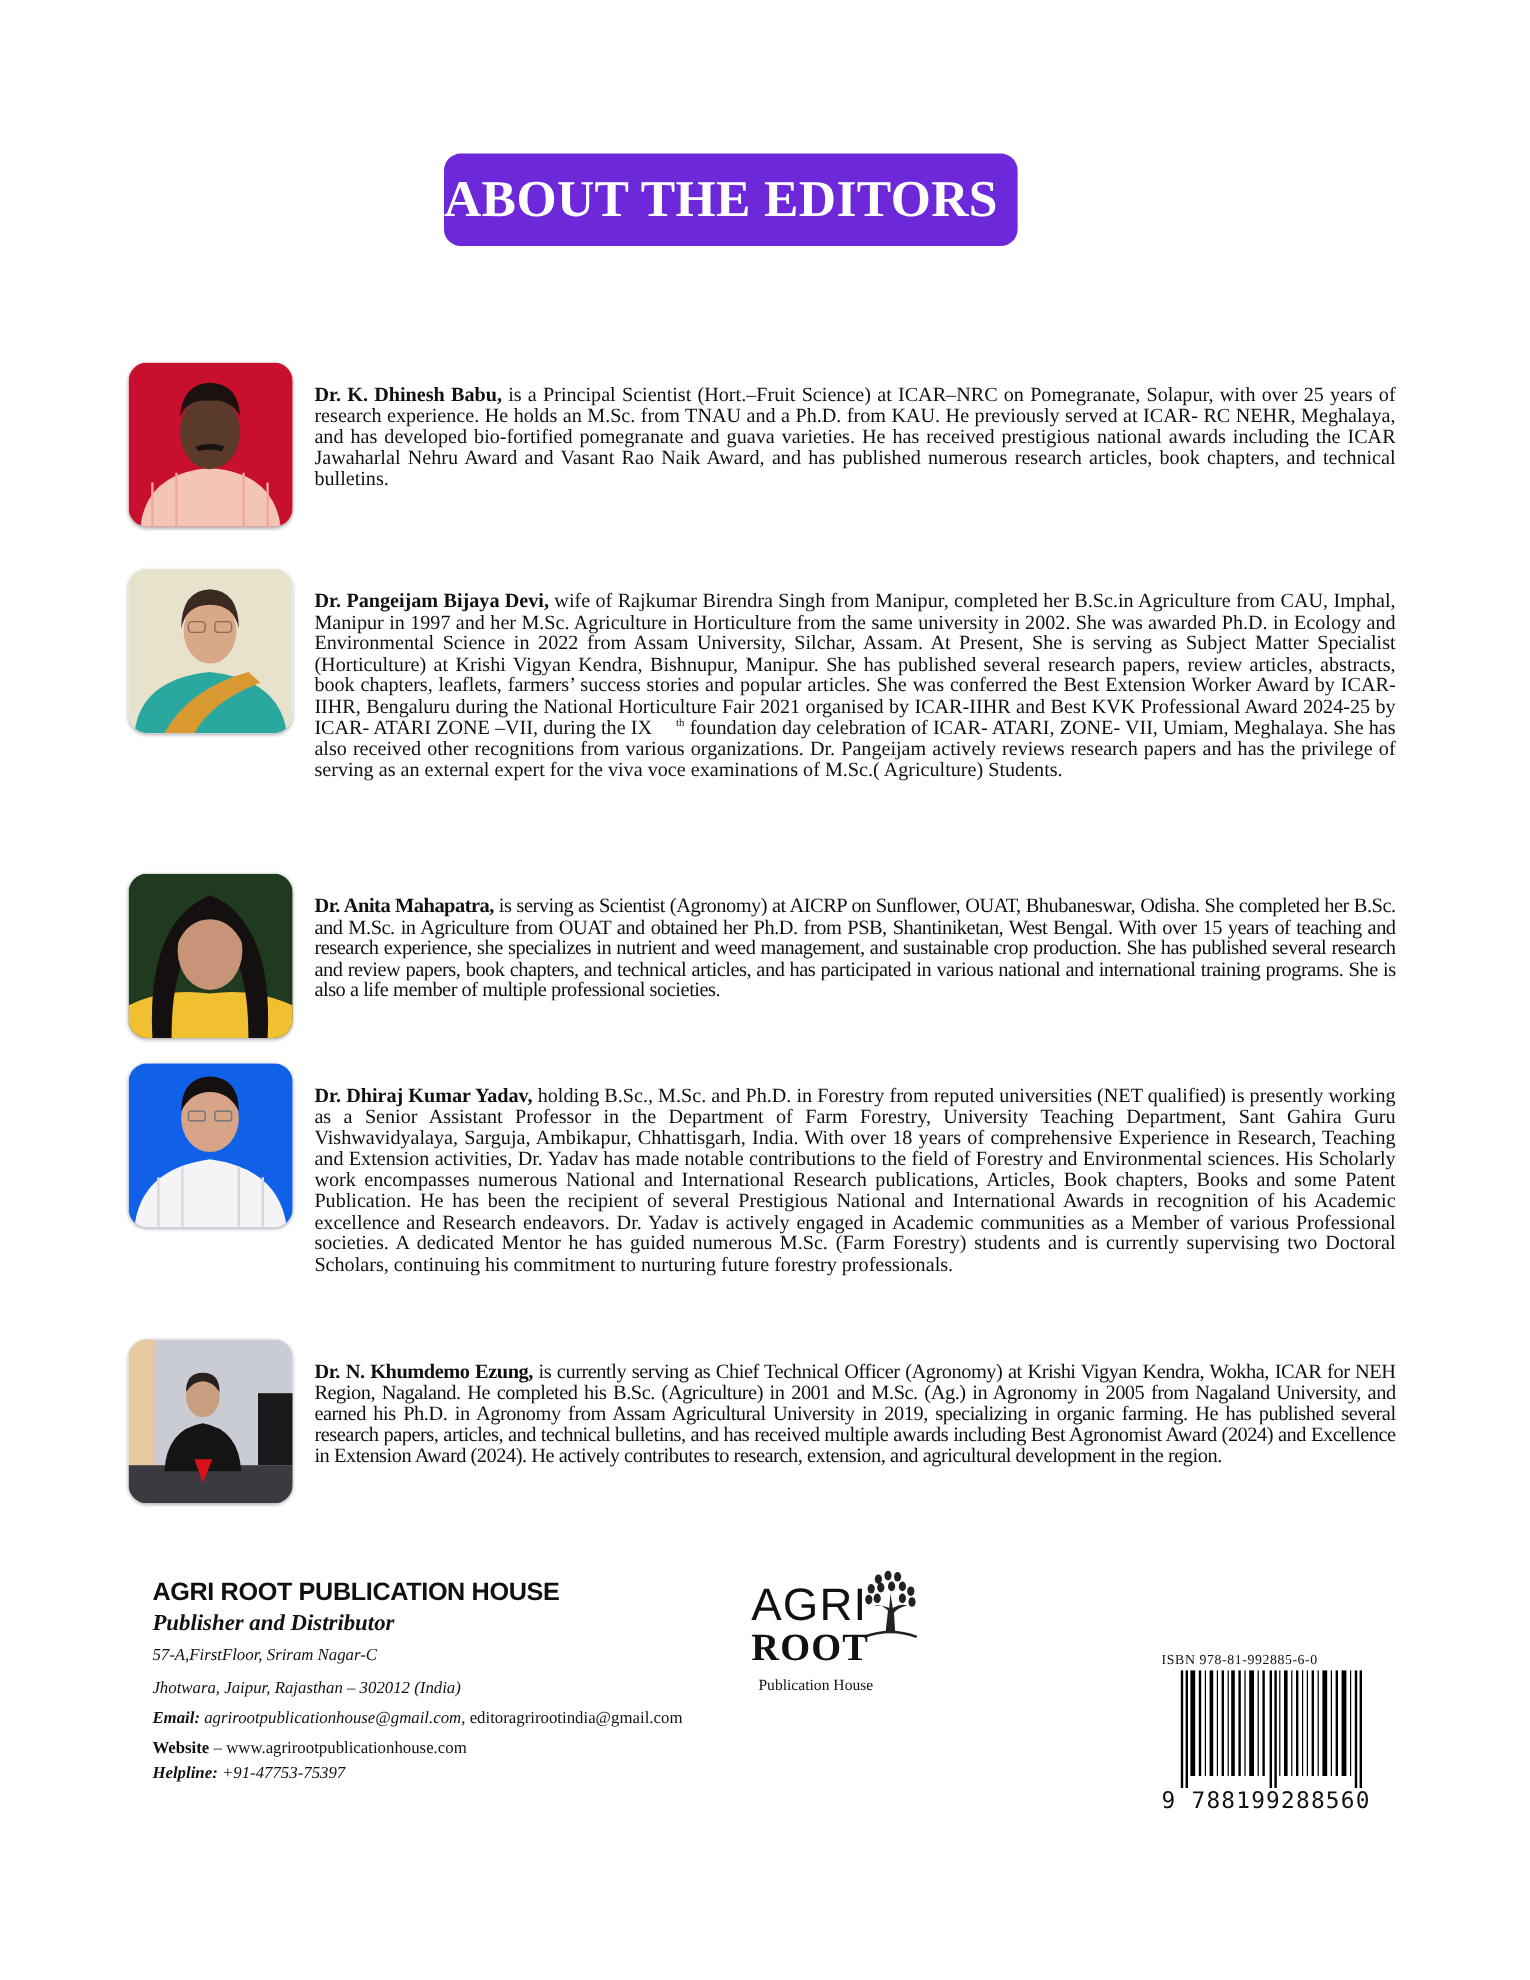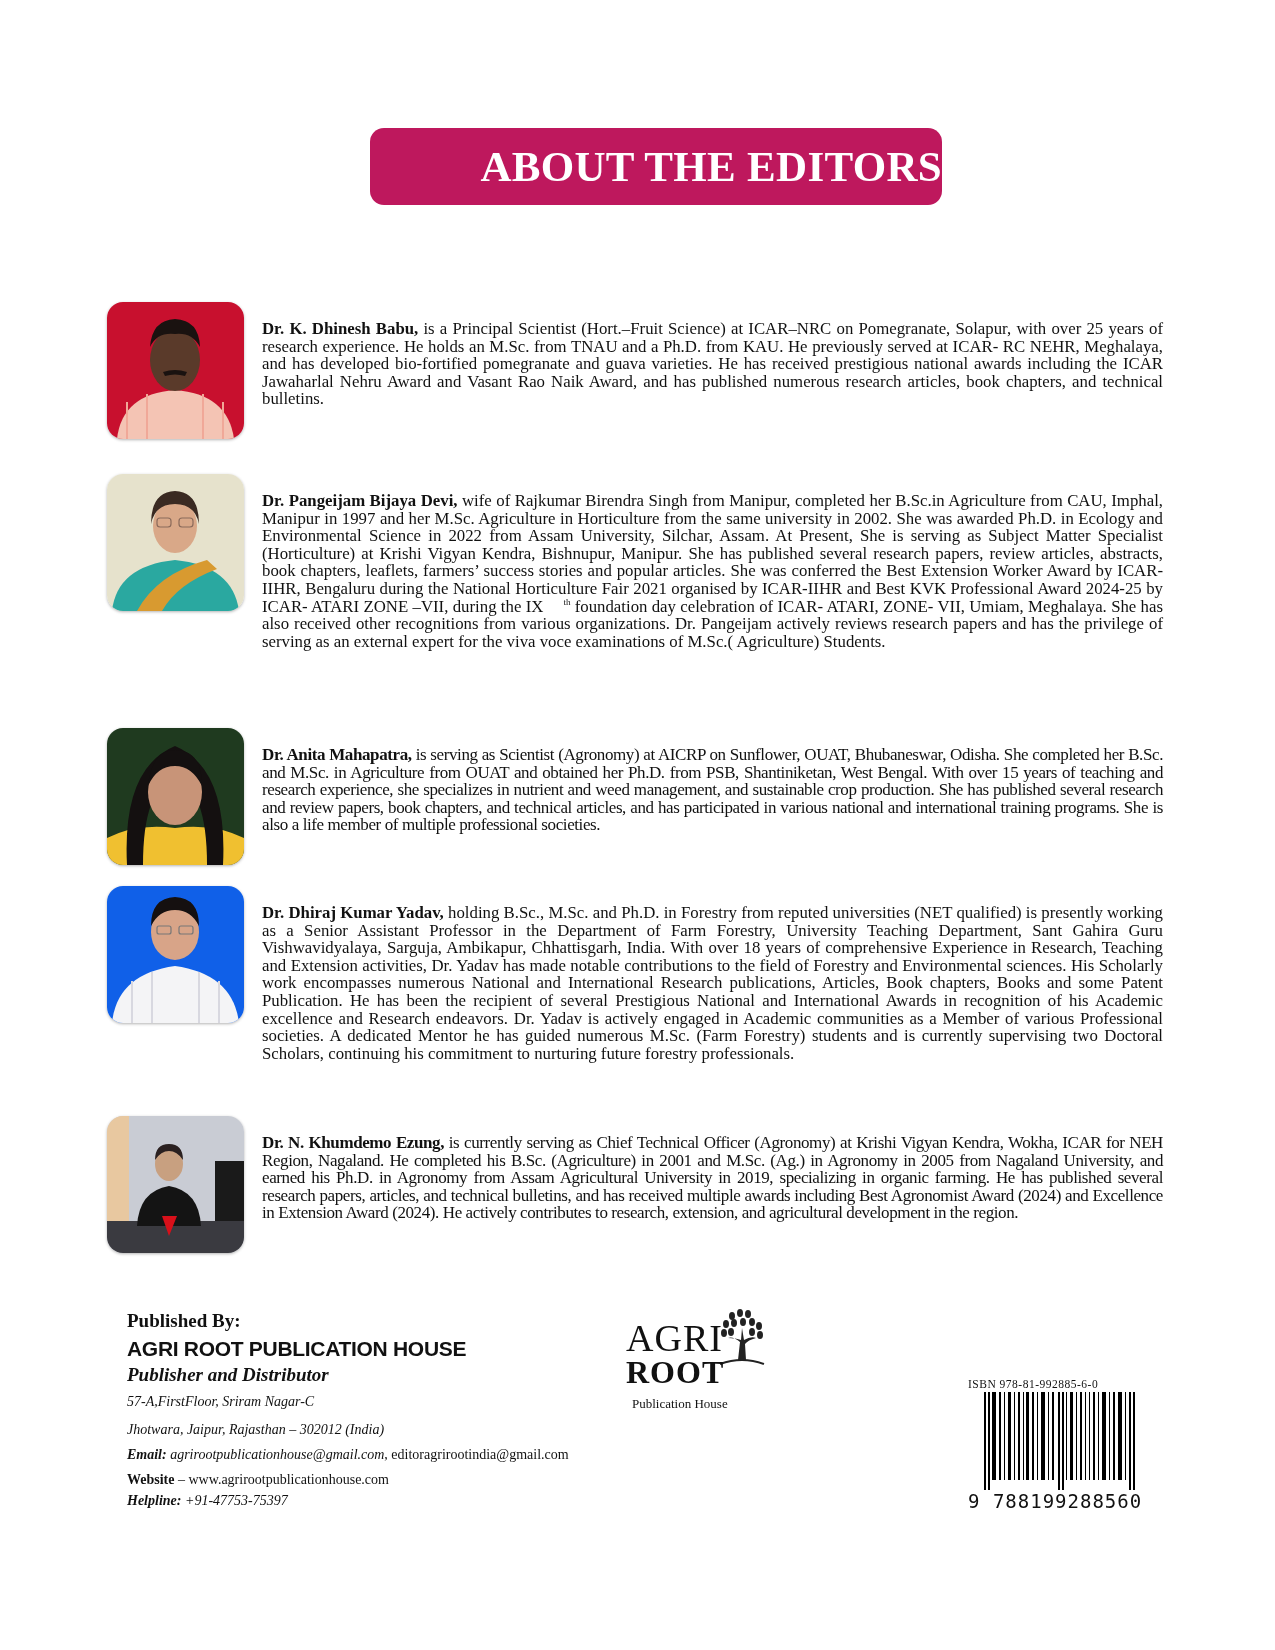--- a/index.html
+++ b/index.html
@@ -1,19 +1,19 @@
 <!DOCTYPE html>
 <html><head>
 <meta charset="utf-8">
 <style>
   html, body { margin:0; padding:0; background:#ffffff; }
   body { width:1275px; height:1650px; position:relative; overflow:hidden;
          font-family:"DejaVu Serif", "Liberation Serif", serif; color:#111; }
-  .title-box { position:absolute; left:370px; top:128px; width:572px; height:77px;
-               background:#be185d; border-radius:14px; display:flex; align-items:center; justify-content:flex-end; }
+  .title-box { position:absolute; left:370px; top:128px; width:478px; height:77px;
+               background:#6d28d9; border-radius:14px; display:flex; align-items:center; justify-content:flex-start; }
   .title-box h1 { margin:0; color:#fff; font-family:"Liberation Serif", serif; font-weight:bold;
                   font-size:43px; letter-spacing:0.3px; }
   .editor { position:absolute; left:107px; width:1056px; }
   .photo { position:absolute; left:0; top:0; width:137px; height:137px; border-radius:16px; overflow:hidden;
            box-shadow: 0 1px 3px rgba(0,0,0,0.3); }
   .bio { position:absolute; left:155px; top:18px; width:901px; font-family:"Liberation Serif", serif;
          font-size:16.8px; line-height:17.6px; text-align:justify; color:#111; }
   .bio b { font-weight:bold; }
   .bio.condensed { font-size:17px; letter-spacing:-0.4px; }
   sup { font-size:9px; vertical-align:super; line-height:0;padding-left:20px; }
@@ -113,38 +113,37 @@
       <path d="M48 44 Q48 28 62 28 Q76 28 76 44 Q70 35 62 35 Q54 35 48 44 Z" fill="#2a2020"></path>
       <path d="M55 100 L62 120 L70 100 Z" fill="#d8101a"></path>
     </svg>
   </div>
   <div class="bio condensed">
     <b>Dr. N. Khumdemo Ezung,</b><span> is currently serving as Chief Technical Officer (Agronomy) at Krishi Vigyan Kendra, Wokha, ICAR for NEH Region, Nagaland. He completed his B.Sc. (Agriculture) in 2001 and M.Sc. (Ag.) in Agronomy in 2005 from Nagaland University, and earned his Ph.D. in Agronomy from Assam Agricultural University in 2019, specializing in organic farming. He has published several research papers, articles, and technical bulletins, and has received multiple awards including Best Agronomist Award (2024) and Excellence in Extension Award (2024). He actively contributes to research, extension, and agricultural development in the region.</span>
   </div>
 </div>
 
 <div class="pub">
-  <div class="pb">Published By:</div>
   <div class="ph">AGRI ROOT PUBLICATION HOUSE</div>
   <div class="pd">Publisher and Distributor</div>
   <div class="ad">57-A,FirstFloor, Sriram Nagar-C</div>
   <div class="ad" style="margin-top:12px;">Jhotwara, Jaipur, Rajasthan – 302012 (India)</div>
   <div class="ln">
     <b><i>Email:</i></b><i> agrirootpublicationhouse@gmail.com</i><span>, editoragrirootindia@gmail.com</span>
   </div>
   <div class="ln">
     <b>Website</b><span> – www.agrirootpublicationhouse.com</span>
   </div>
   <div class="ln2">
     <b><i>Helpline:</i></b><i> +91-47753-75397</i>
   </div>
 </div>
 
 <div class="logo">
-  <div style="position:absolute; left:8px; top:12px; font-family:Liberation Serif, serif; font-size:38px; line-height:36px; letter-spacing:1px;">AGRI</div>
+  <div style="position:absolute; left:8px; top:12px; font-family:Liberation Sans, sans-serif; font-size:38px; line-height:36px; letter-spacing:1px;">AGRI</div>
   <svg style="position:absolute; left:100px; top:0;" width="48" height="58" viewBox="0 0 48 58">
     <g fill="#222">
       <ellipse cx="14" cy="8" rx="3" ry="4"></ellipse>
         <ellipse cx="22" cy="5" rx="3" ry="4"></ellipse>
         <ellipse cx="30" cy="6" rx="3" ry="4"></ellipse>
       <ellipse cx="8" cy="16" rx="3" ry="4"></ellipse>
         <ellipse cx="16" cy="15" rx="3" ry="4"></ellipse>
         <ellipse cx="25" cy="14" rx="3" ry="4"></ellipse>
         <ellipse cx="34" cy="14" rx="3" ry="4"></ellipse>
         <ellipse cx="41" cy="18" rx="3" ry="4"></ellipse>

